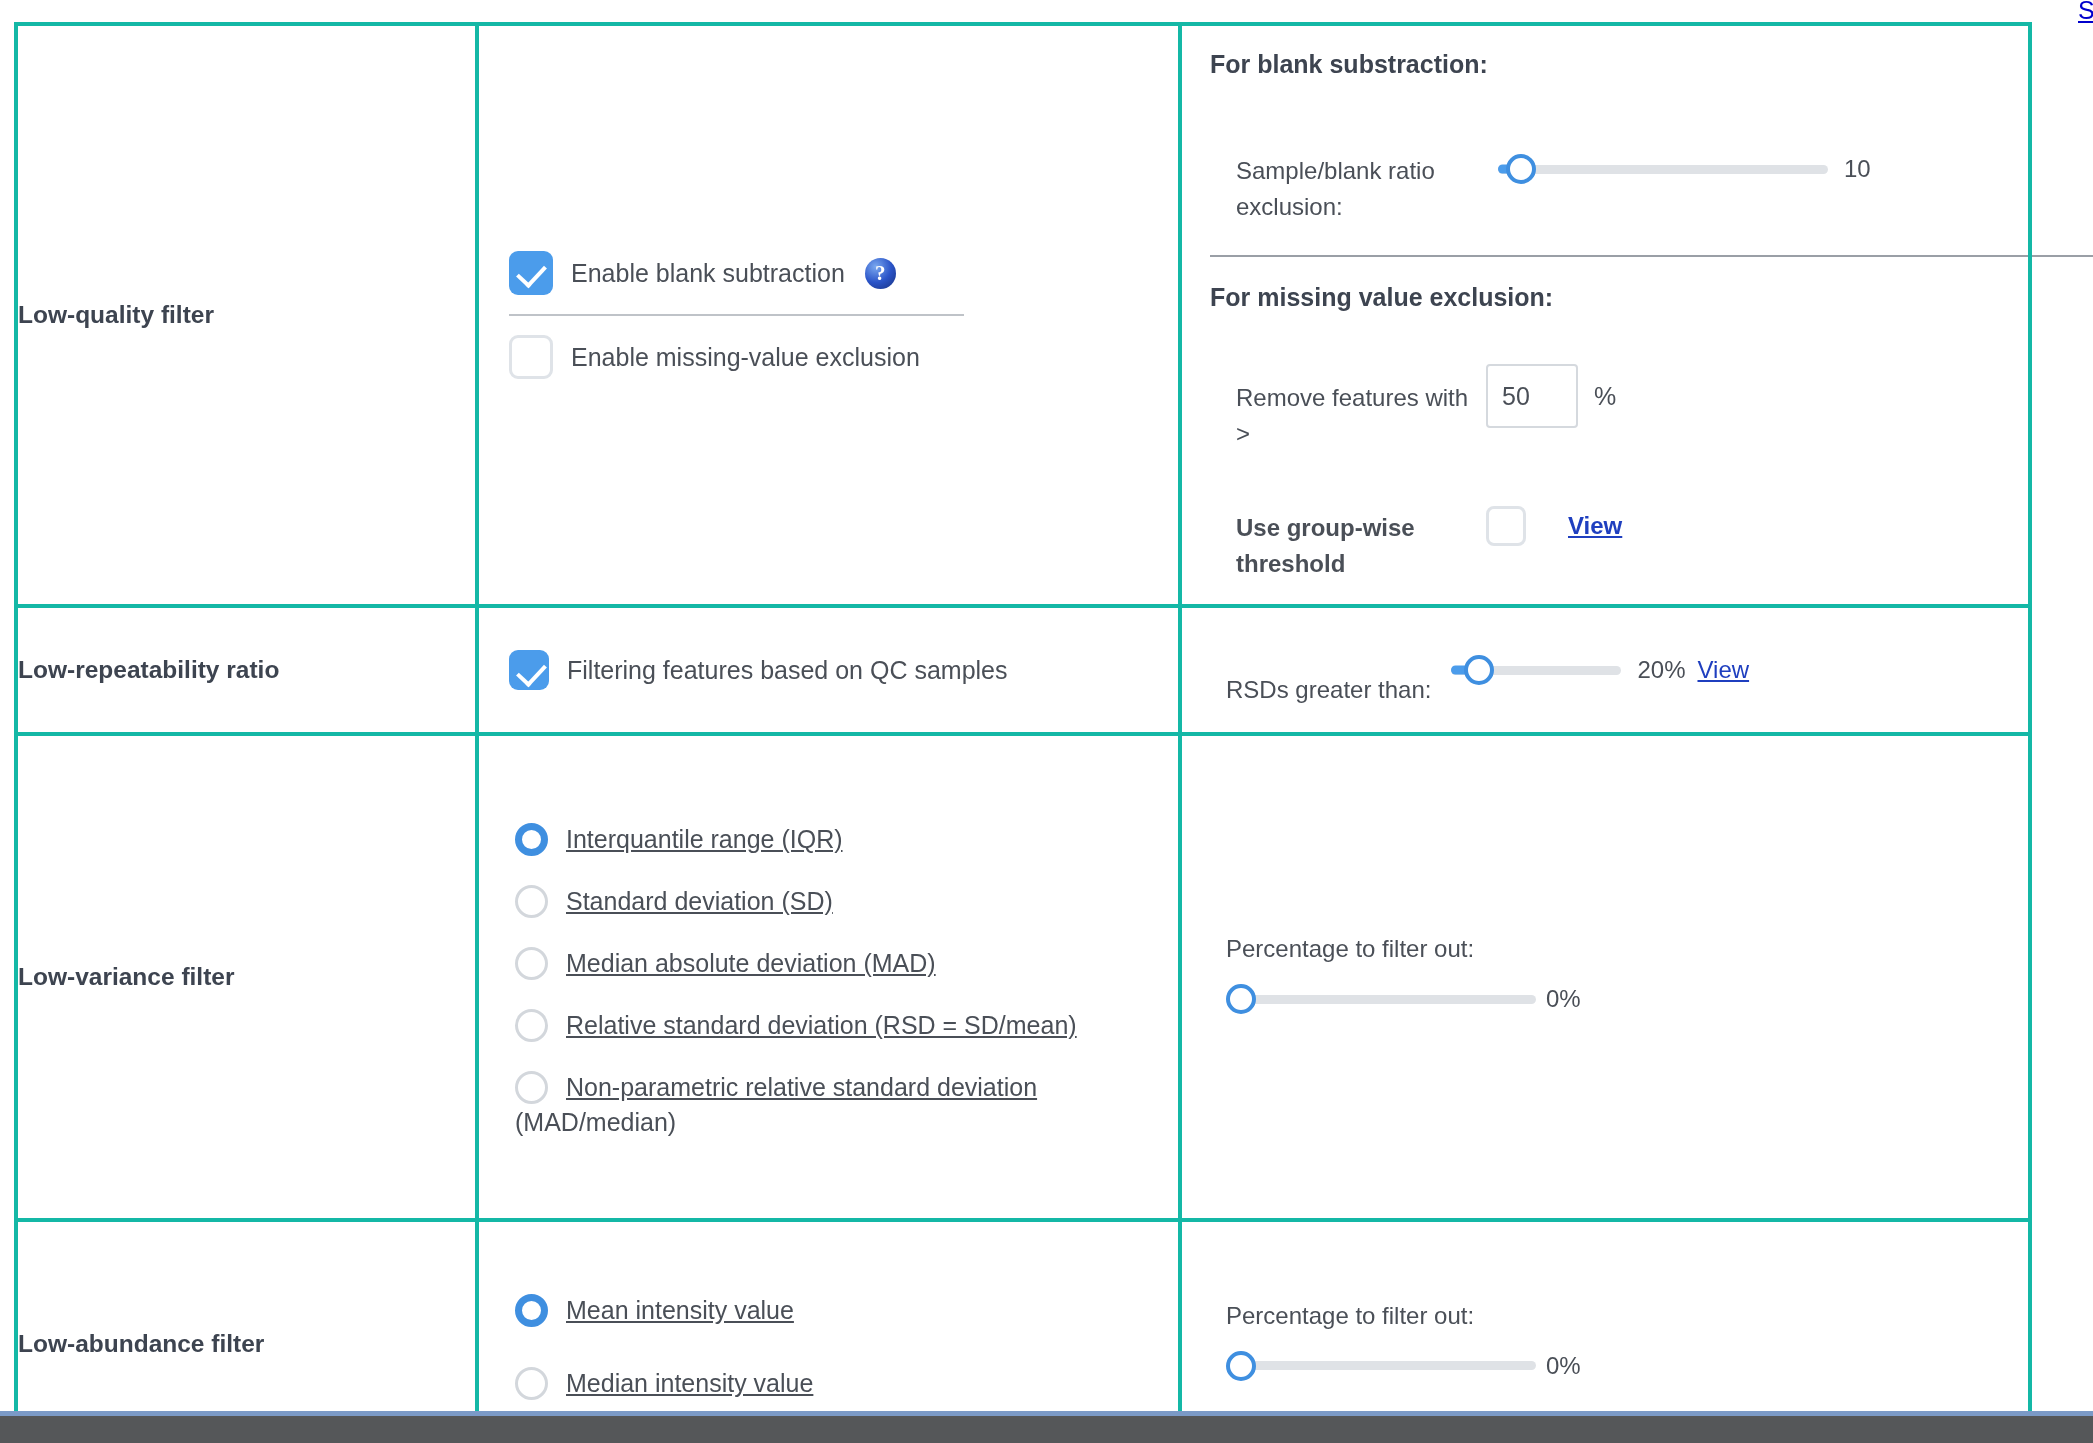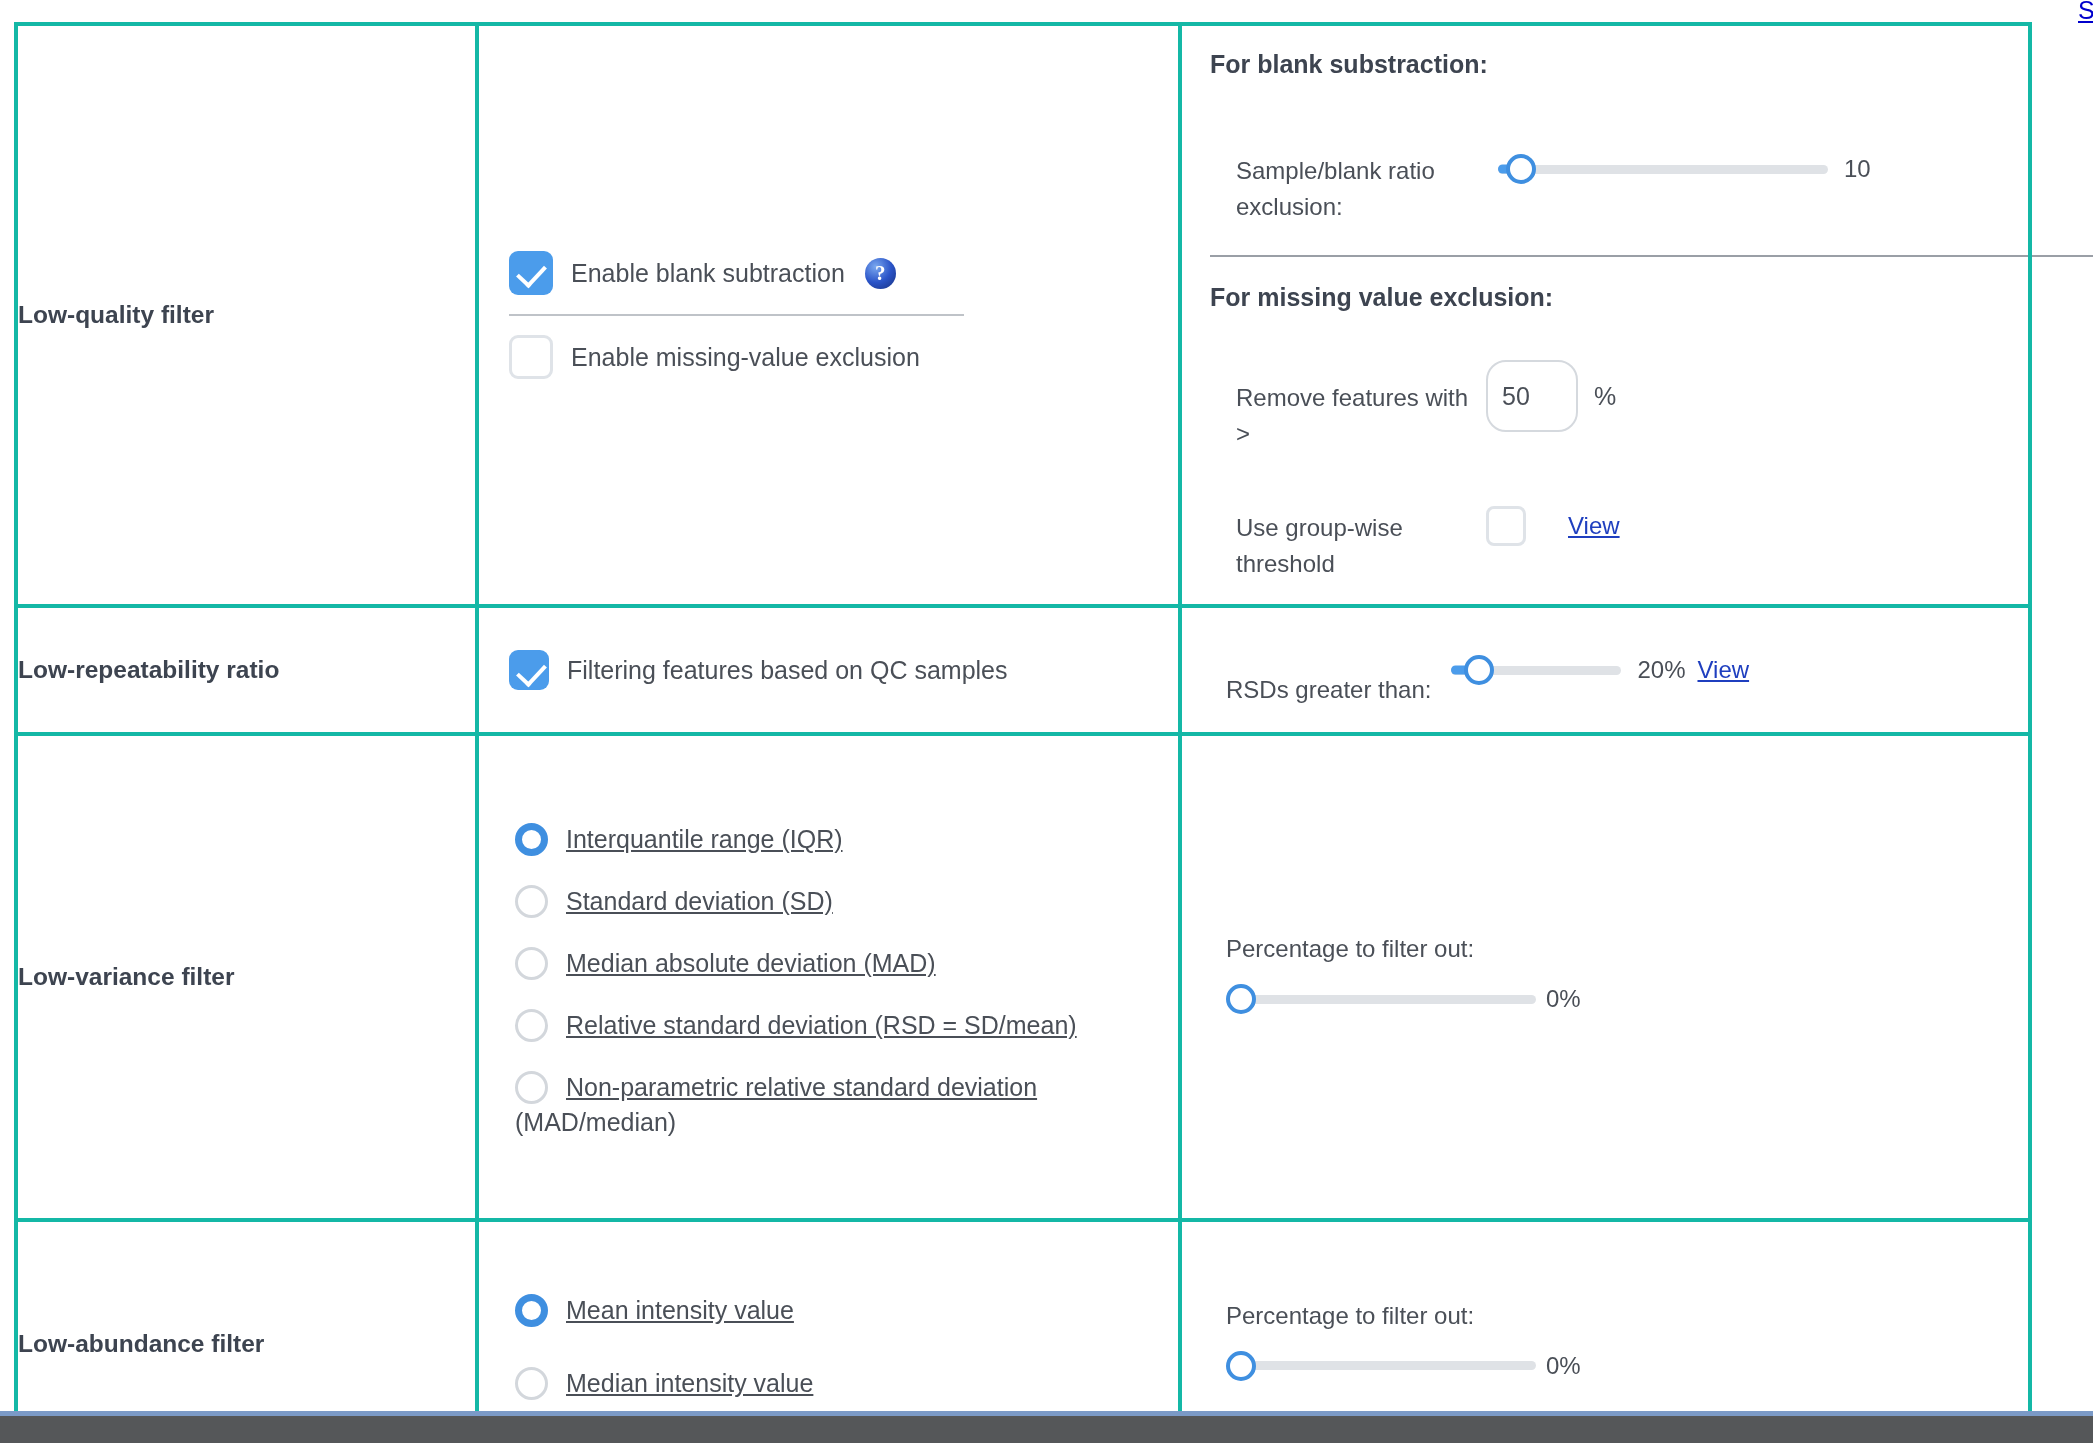--- a/index.html
+++ b/index.html
@@ -159,23 +159,23 @@
   }
 
   .hr-dark {
     height: 2px;
     background: #9a9fa6;
     margin: 30px 0 26px 0;
     width: 905px;
   }
 
   .num-input {
-    width: 92px; height: 72px;
+    width: 92px; height: 64px;
     border: 2px solid #d5d9de;
-    border-radius: 20px;
+    border-radius: 4px;
     font-size: 25px;
     color: #4a4f57;
     padding: 0 14px;
     font-family: "Liberation Sans", sans-serif;
     background: #fff;
     outline: none;
   }
   .pct-sign { font-size: 25px; color: #4a4f57; margin-left: 16px; }
 
   .chk-sm {
@@ -284,21 +284,21 @@
             <div class="hr-dark"></div>
 
             <div class="sect-title" style="margin-bottom:28px;">For missing value exclusion:</div>
 
             <div class="sub-row" style="padding-left:26px; margin-bottom:18px;">
               <span class="sub-label" style="width:250px;">Remove features with &gt;</span>
               <input class="num-input" type="text" value="50" style="">
               <span class="pct-sign">%</span>
             </div>
 
-            <div class="sub-row" style="padding-left:26px;">
+            <div class="sub-row" style="padding-left:26px;font-weight:bold;">
               <span class="sub-label" style="width:250px;">Use group-wise threshold</span>
               <span class="chk-sm"></span>
               <span class="link" style="margin-left:42px;">View</span>
             </div>
           </div>
         </td>
       </tr>
 
       <tr style="height:128px;">
         <td class="row-label">Low-repeatability ratio</td>

